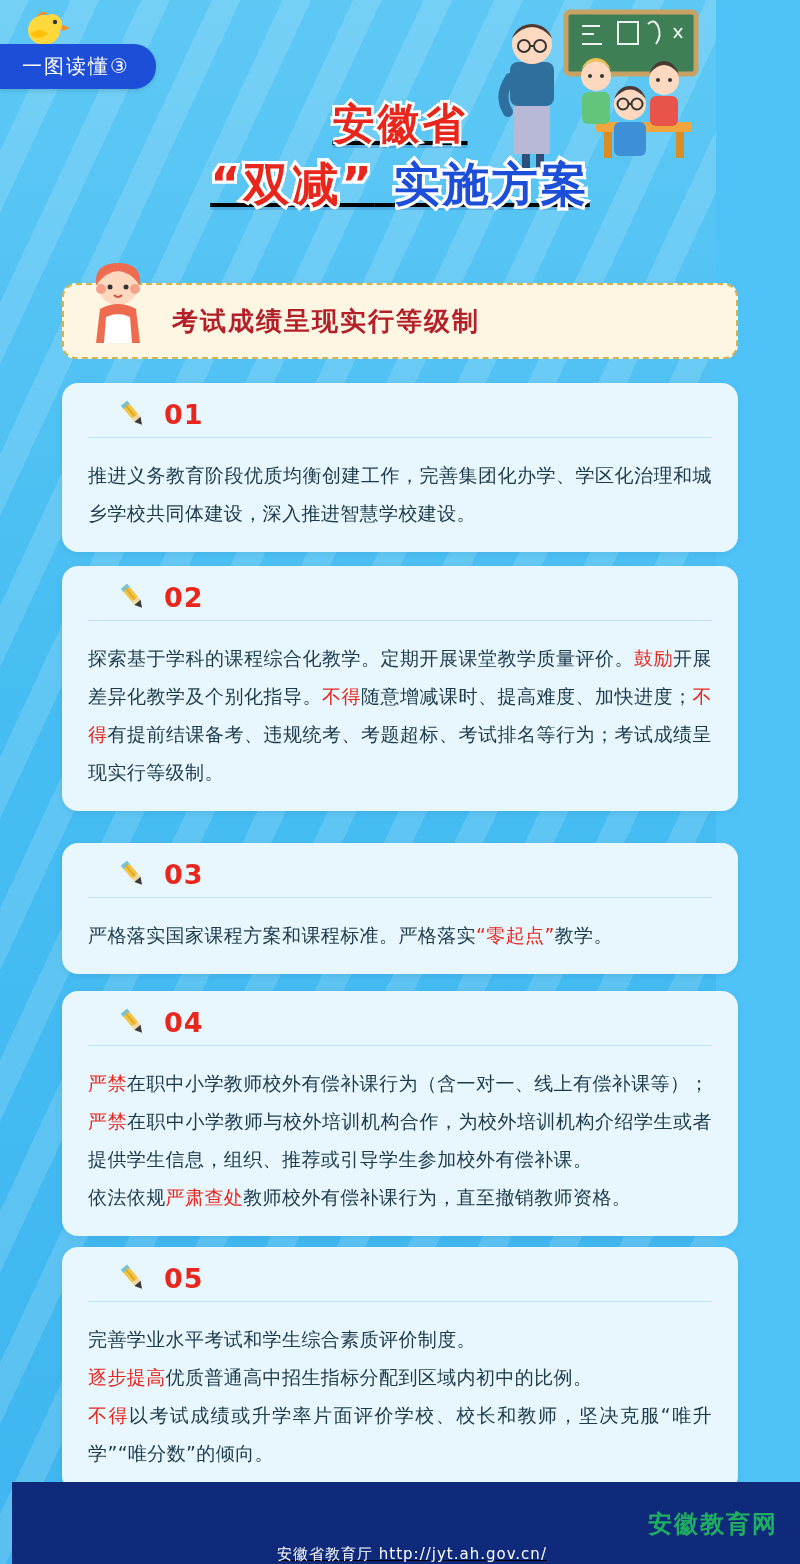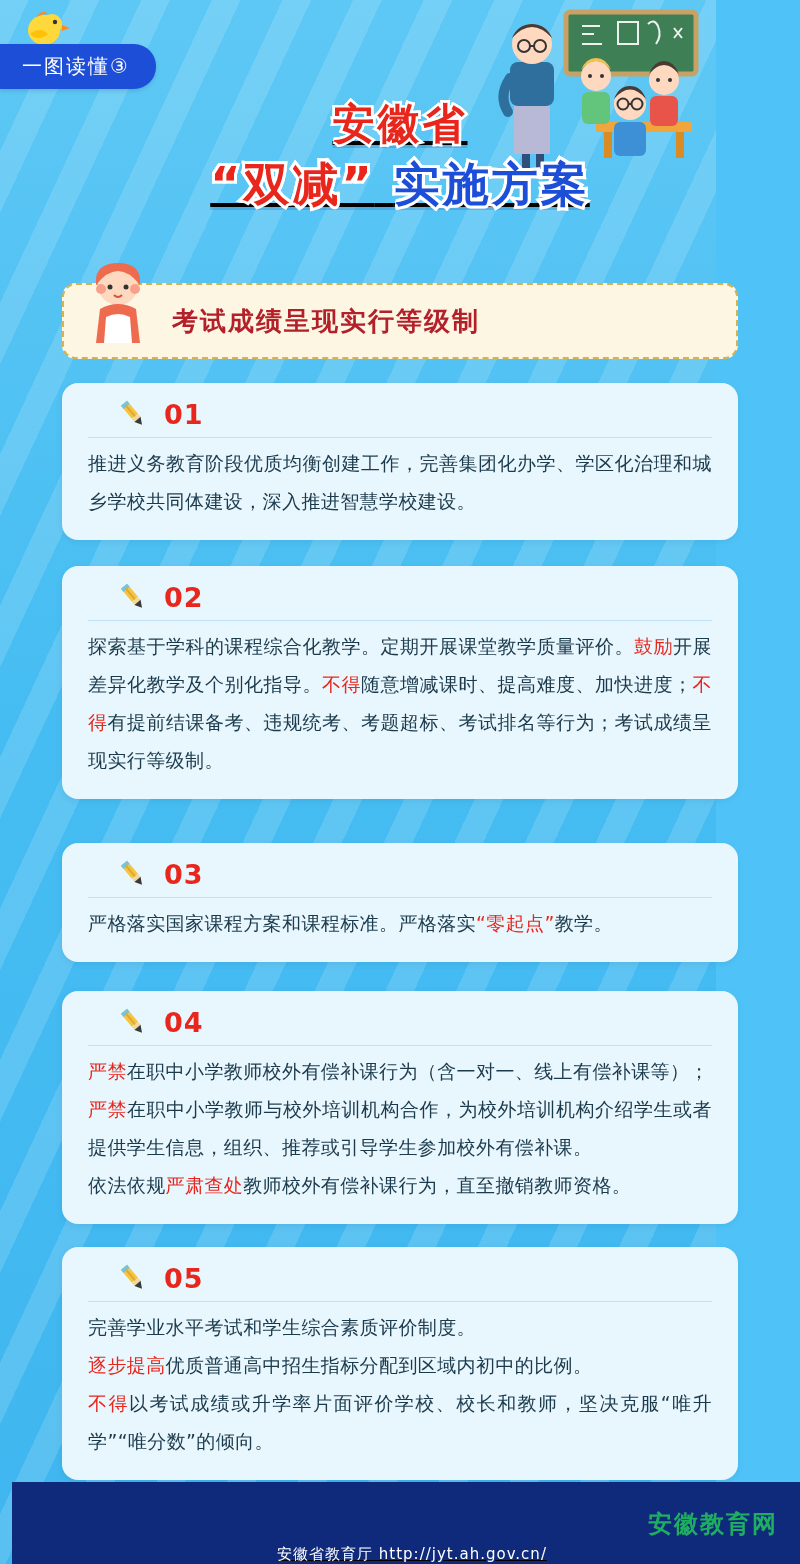--- a/index.html
+++ b/index.html
@@ -90,21 +90,21 @@
     position: absolute; left: 62px; width: 676px;
     background: #e8f6fe;
     border-radius: 16px;
     box-shadow: 0 2px 6px rgba(20,80,130,0.10);
     padding: 14px 26px 20px 26px;
   }
   .card-head {
     display: flex; align-items: center;
     border-bottom: 1px solid #bfe2f5;
     padding-bottom: 6px;
-    margin-bottom: 6px;
+    margin-bottom: 18px;
   }
   .pencil { width: 34px; height: 34px; margin-left: 28px; }
   .num {
     font-family: "DejaVu Sans", sans-serif;
     font-size: 27px; font-weight: bold;
     color: #e8261c;
     margin-left: 14px;
     letter-spacing: 1px;
   }
   .body-text {

